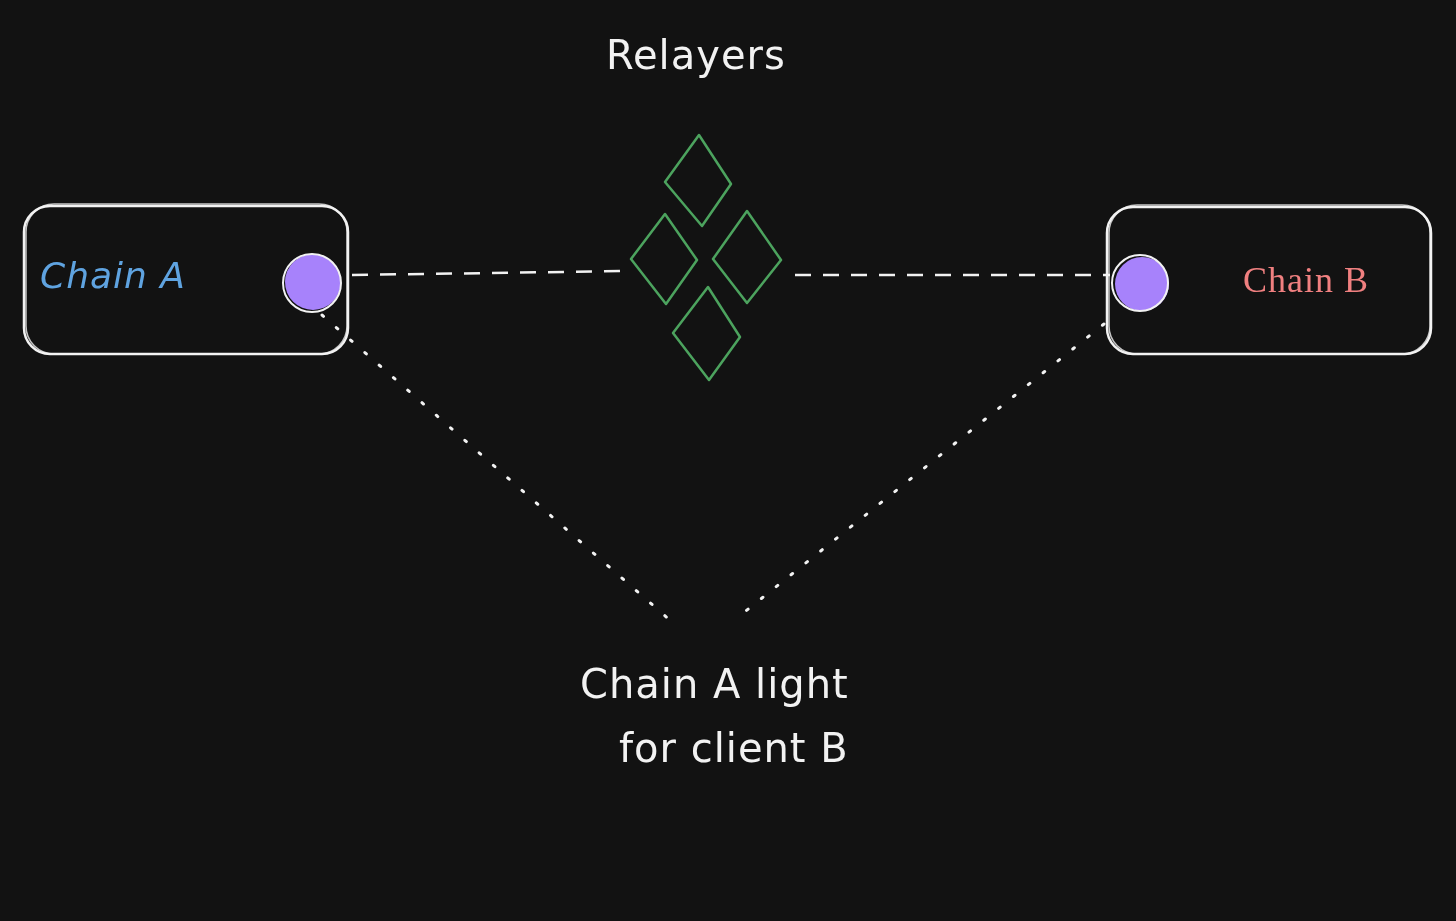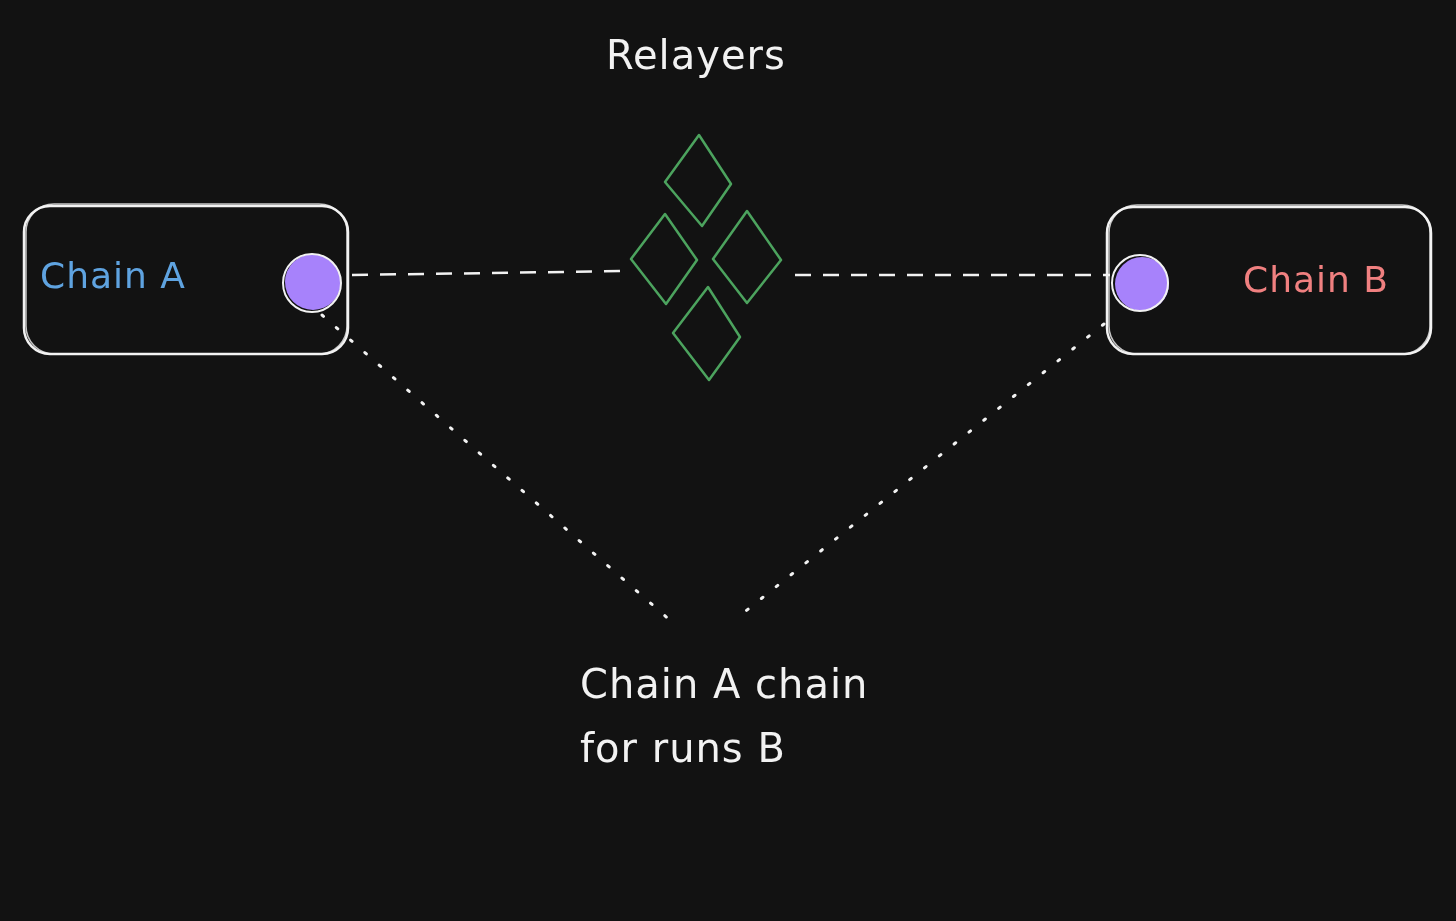--- a/index.html
+++ b/index.html
@@ -6,29 +6,30 @@
   body {
     width: 1456px; height: 921px; overflow: hidden;
     background: #121212;
     font-family: "DejaVu Sans", sans-serif;
     position: relative;
   }
   svg.canvas { position: absolute; left: 0; top: 0; }
   .hand {
     font-family: "DejaVu Sans", sans-serif;
     font-weight: normal;
+    text-align: right;
   }
   .label {
     position: absolute;
     white-space: nowrap;
     line-height: 1;
   }
   #relayers-title { left: 606px; top: 35px; font-size: 40px; color: #f2f2f2; letter-spacing: 1px; }
-  #chain-a-label { left: 40px; top: 258px; font-size: 36px; letter-spacing: 1px; }
-  #chain-b-label { left: 1243px; top: 262px; font-size: 36px; letter-spacing: 1px; }
+  #chain-a-label { left: 40px; top: 258px; font-size: 36px; letter-spacing: 1px; font-style: italic; }
+  #chain-b-label { left: 1243px; top: 262px; font-size: 36px; letter-spacing: 1px; font-family: Liberation Serif, serif; }
   #note {
     position: absolute; left: 580px; top: 652px;
     font-size: 40px; color: #f2f2f2; line-height: 64px; letter-spacing: 1px;
   }
   #note div { white-space: nowrap; }
 </style>
 </head>
 <body>
 
 <svg class="canvas" width="1456" height="921" viewBox="0 0 1456 921">
@@ -64,15 +65,15 @@
     <path d="M747 211 L781 260 L747 303 L713 259 Z"></path>
     <path d="M708 287 L740 337 L709 380 L673 333 Z"></path>
   </g>
 </svg>
 
 <div id="relayers-title" class="label hand">Relayers</div>
 <div id="chain-a-label" class="label hand" style="color:#5fa3e0">Chain A</div>
 <div id="chain-b-label" class="label hand" style="color:#f08080">Chain B</div>
 
 <div id="note" class="hand">
-  <div>Chain A chain</div>
-  <div>for runs B</div>
+  <div>Chain A light</div>
+  <div>for client B</div>
 </div>
 
 </body></html>

